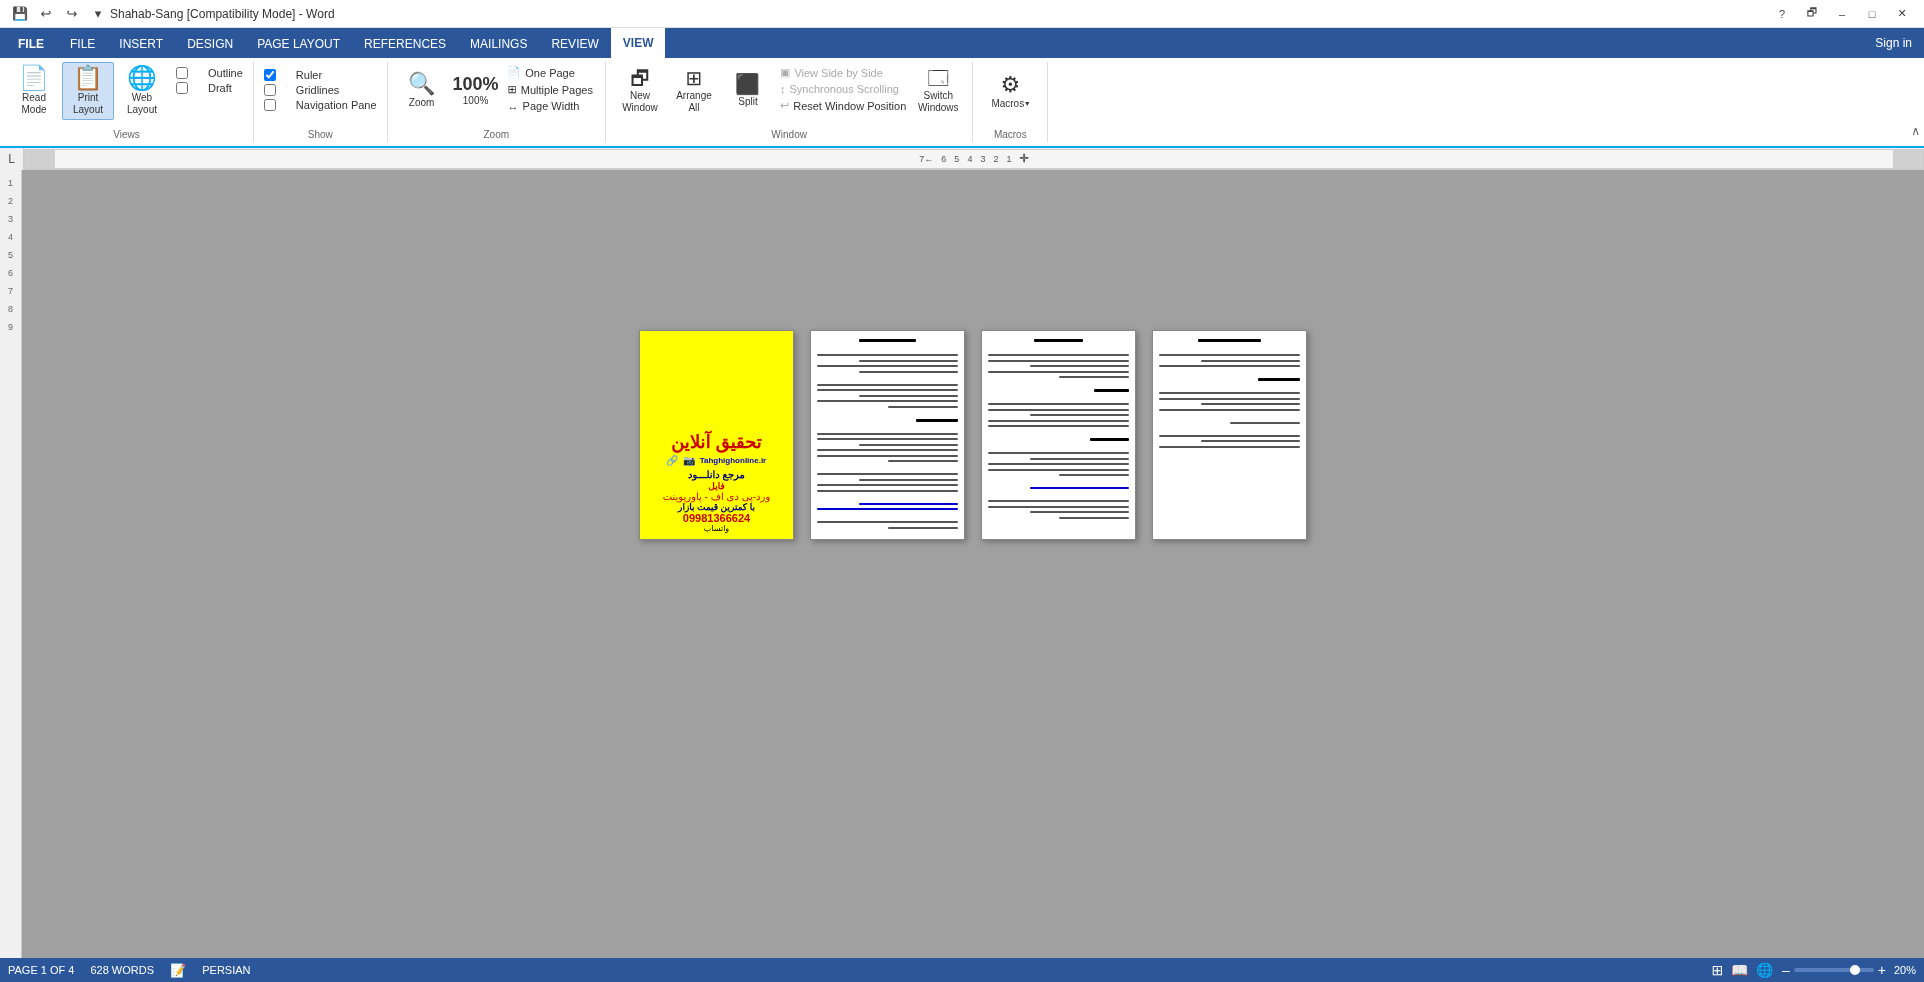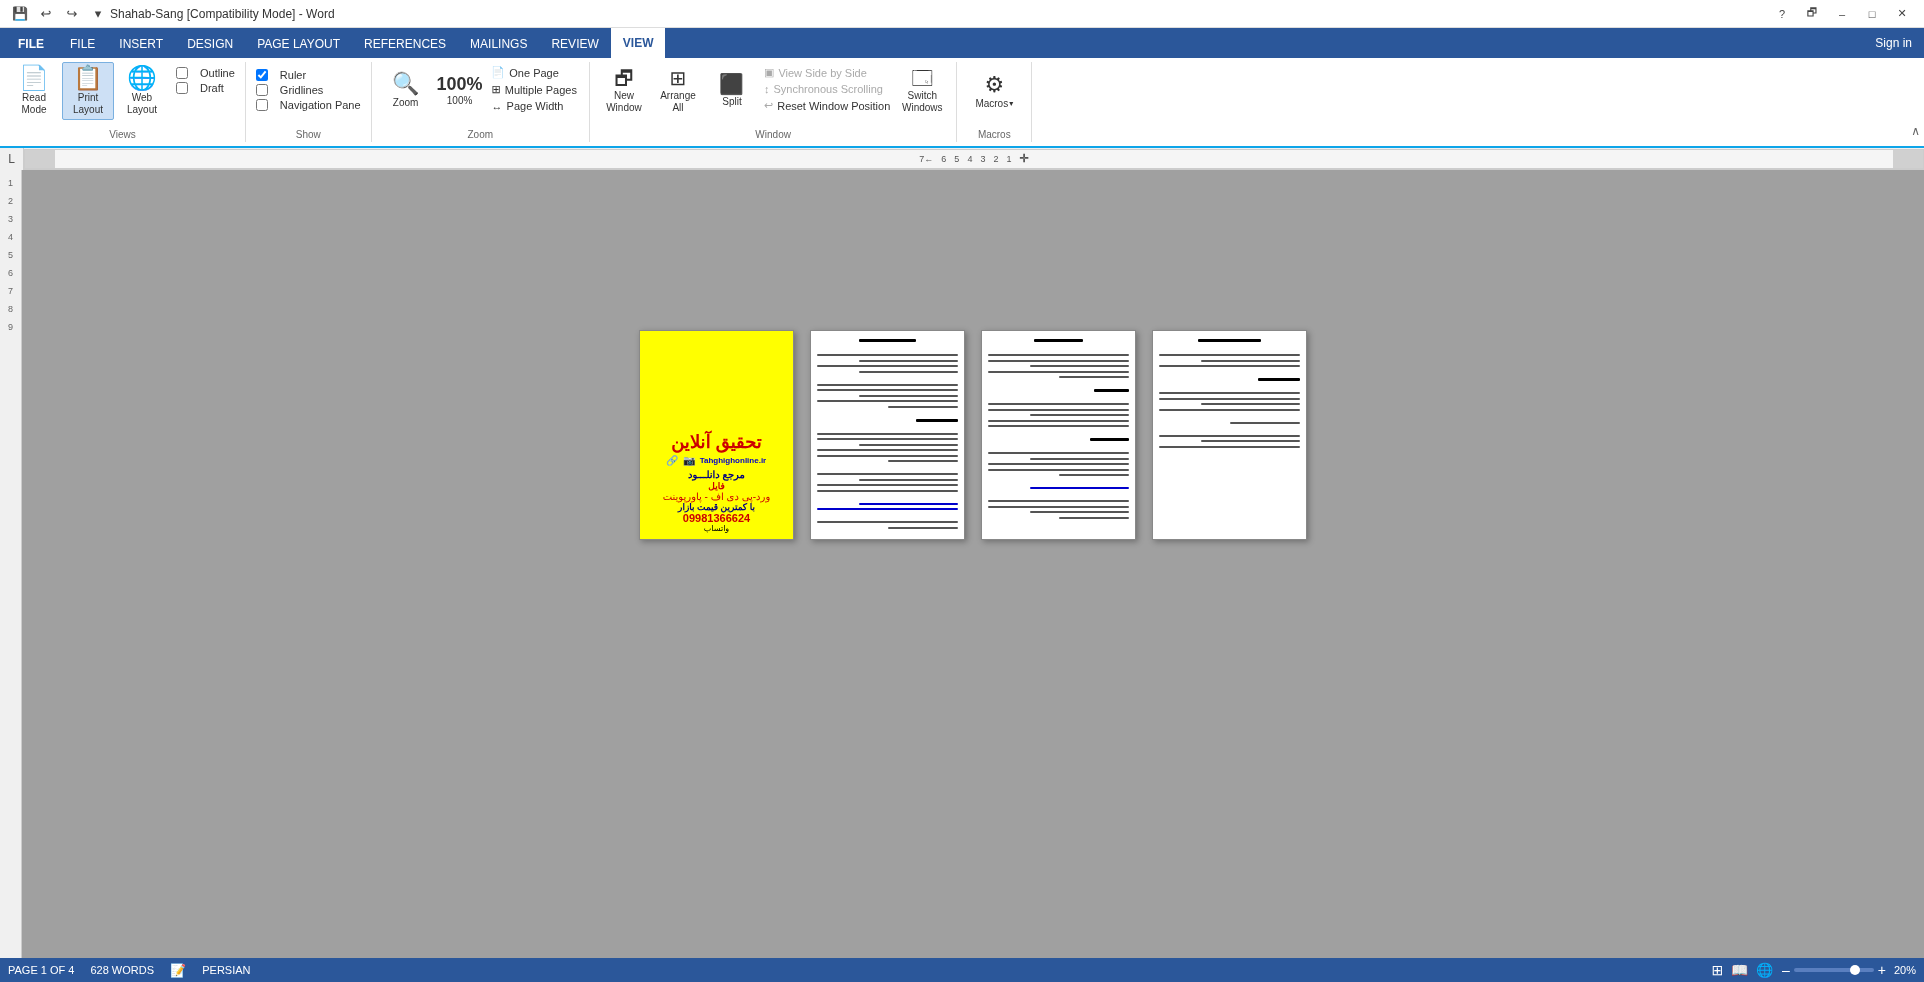--- a/index.html
+++ b/index.html
@@ -124,21 +124,21 @@
       font-size: 11px;
       color: #333;
       width: 100%;
       border-radius: 2px;
       white-space: nowrap;
     }
 
     .checkbox-item {
       display: flex;
       align-items: center;
-      gap: 12px;
+      gap: 20px;
       font-size: 11px;
       color: #333;
       padding: 1px 2px;
       cursor: pointer;
     }
     .checkbox-item input[type=checkbox] { width: 12px; height: 12px; cursor: pointer; }
 
     .ribbon-vertical-group {
       display: flex;
       flex-direction: column;

